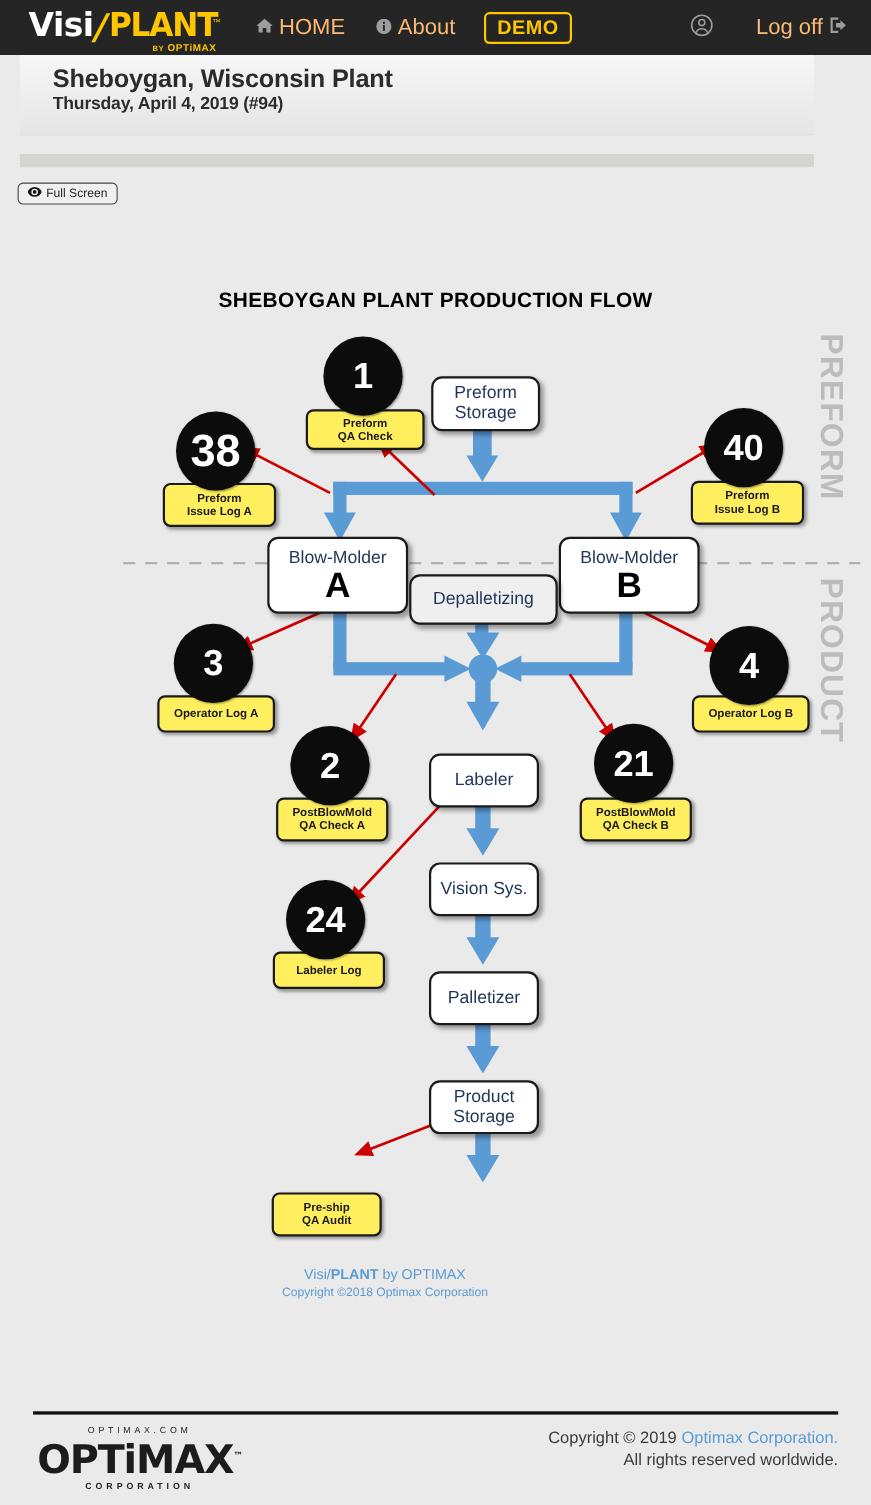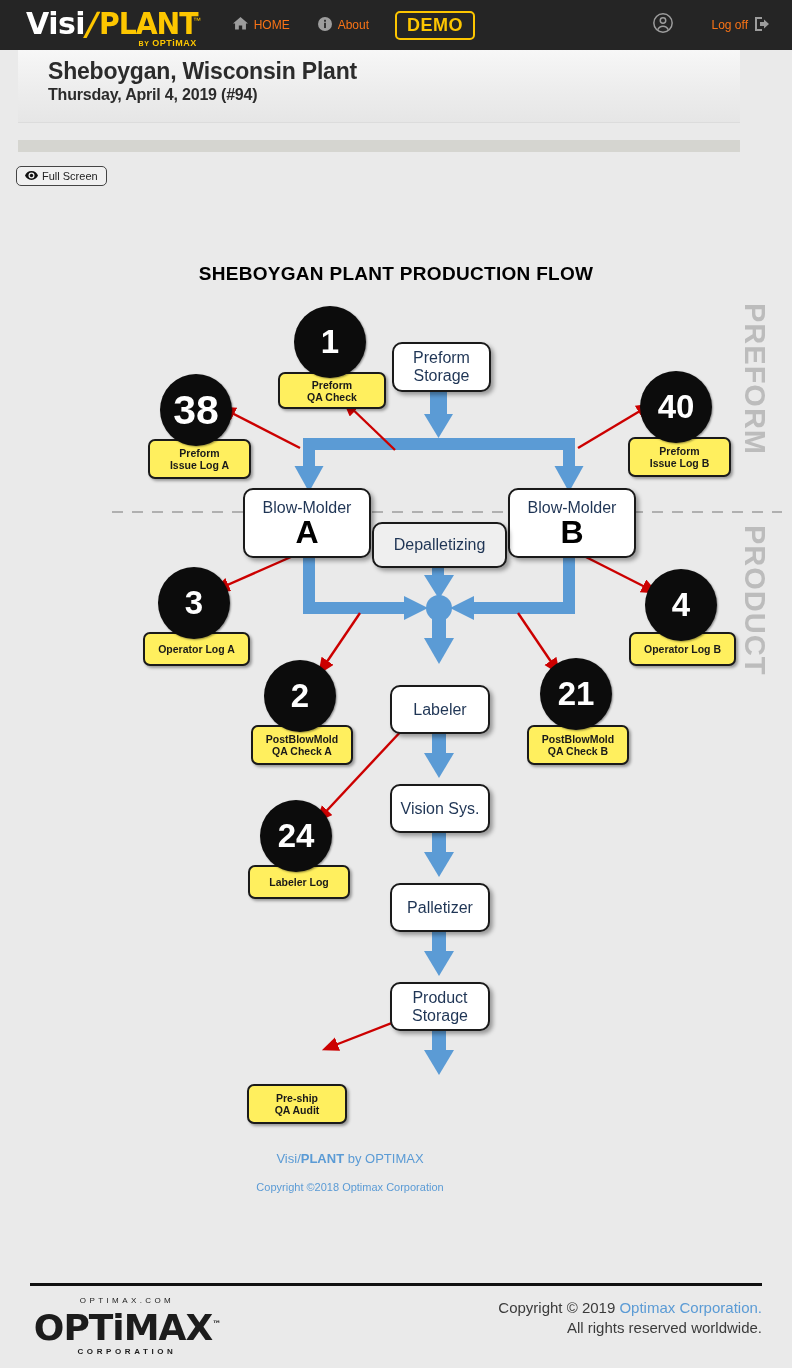--- a/index.html
+++ b/index.html
@@ -46,21 +46,21 @@
     color:#fdc600;font-size:8px;line-height:8px;position:relative;top:-14px;
   }
   .brand-by{
     position:absolute;right:4px;bottom:-9px;
     color:#fdc600;font-size:9px;font-weight:bold;letter-spacing:0.5px;
     white-space:nowrap;
   }
   .brand-by i{font-style:normal;font-size:7px;}
 
   .nav-link{
-    color:#f97316;font-size:12px;margin:0 14px;
+    color:#fdba74;font-size:20px;margin:0 14px;
     display:flex;align-items:center;gap:6px;
     text-decoration:none;cursor:pointer;
   }
   #demo-btn{
     border:2px solid #fdc600;border-radius:5px;
     color:#fdc600;font-weight:bold;font-size:18px;
     padding:2px 10px;margin-left:12px;cursor:pointer;
     letter-spacing:0.5px;
   }
   #nav-right{
@@ -143,21 +143,21 @@
     font-size:29px;letter-spacing:1px;
     font-family:"Liberation Sans", sans-serif;
     writing-mode:vertical-rl;
     white-space:nowrap;
   }
 
   #diagram-credit{
     position:absolute;width:700px;top:950px;text-align:center;
     color:#5b9bd5;font-size:13px;line-height:17px;
   }
-  #diagram-credit .c2{font-size:11px;margin-top:12px;}
+  #diagram-credit .c2{font-size:11px;}
 
   
   #footer-rule{
     position:absolute;left:30px;top:1283px;width:732px;height:3px;background:#111;
   }
   #footer{
     position:absolute;left:0;top:1290px;width:792px;height:78px;
   }
   #optimax-logo{
     position:absolute;left:22px;top:6px;width:210px;text-align:center;

